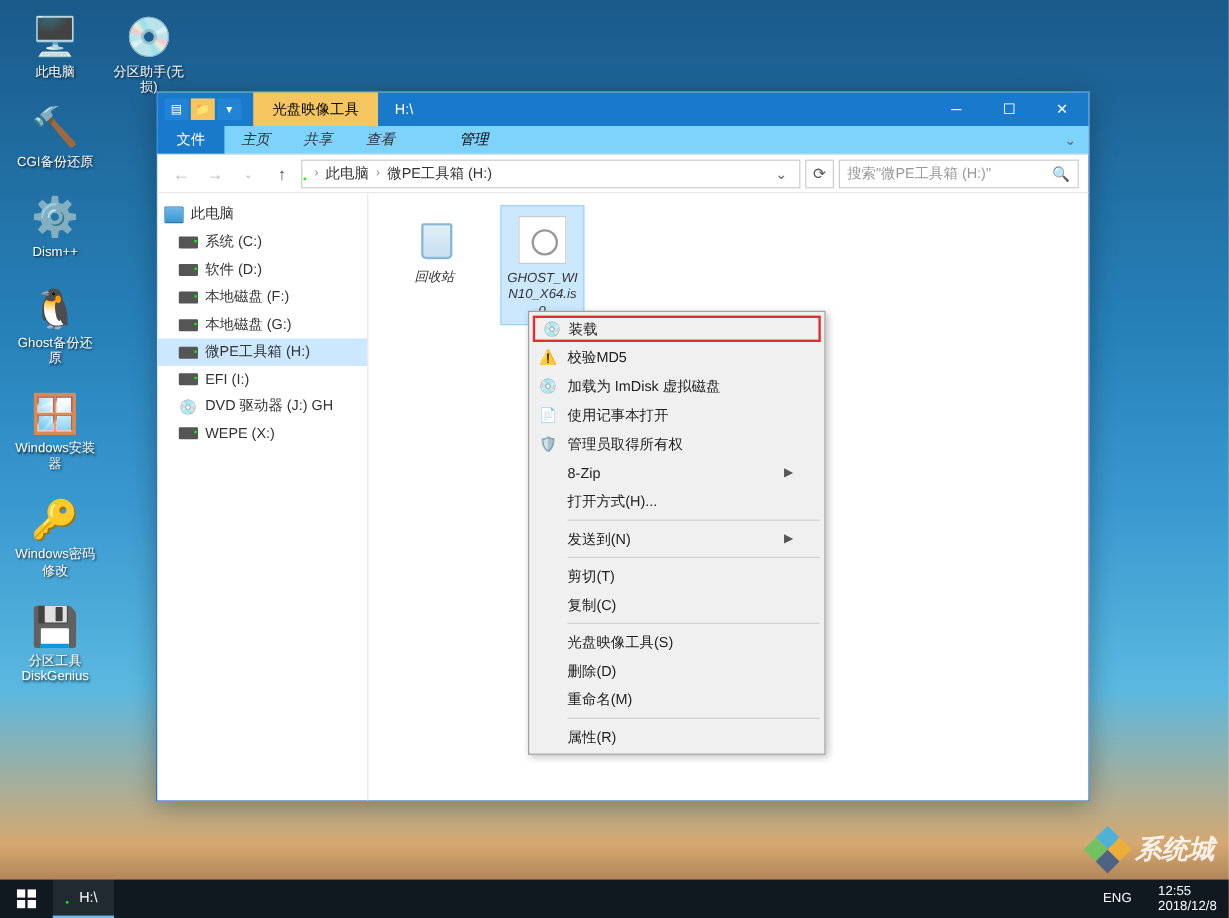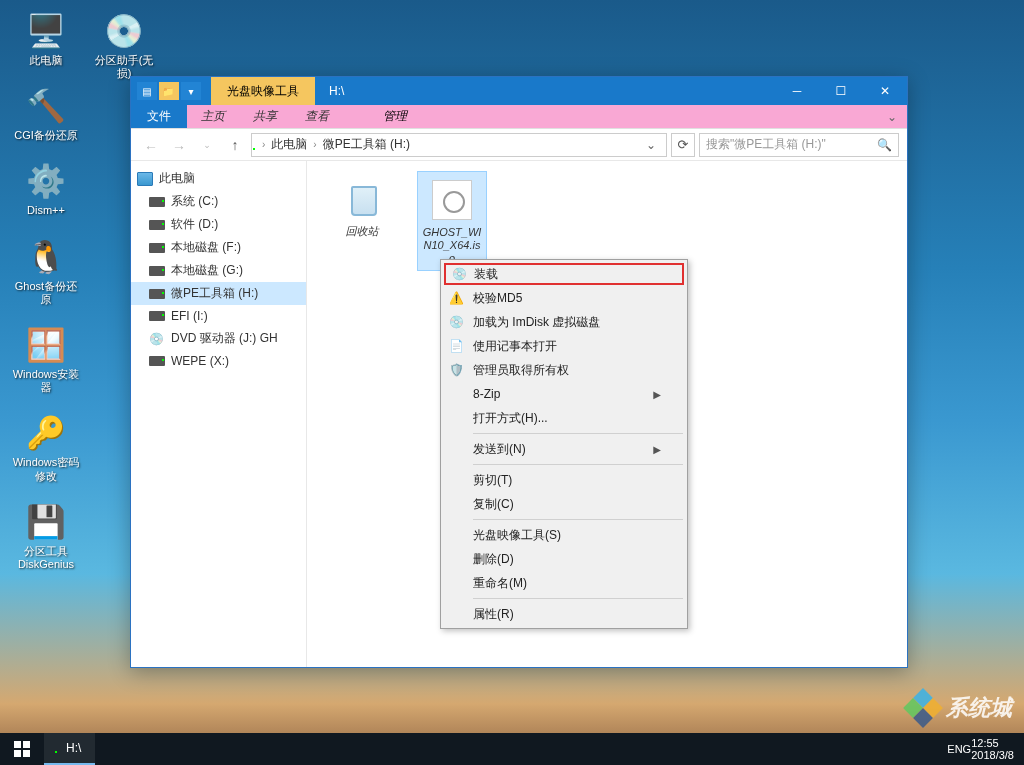--- a/index.html
+++ b/index.html
@@ -16,21 +16,21 @@
 .explorer { position: absolute; top: 76px; left: 130px; width: 778px; height: 592px; background: white; border: 1px solid #2b72c1; display: flex; flex-direction: column; box-shadow: 0 4px 20px rgba(0,0,0,0.3); }
 .titlebar { height: 28px; background: #1979ca; display: flex; align-items: center; color: white; font-size: 12px; }
 .titlebar-left { flex: 1; display: flex; align-items: center; padding-left: 6px; gap: 4px; }
 .qat { display: flex; gap: 2px; margin-right: 6px; }
 .qat-btn { width: 20px; height: 18px; background: #2284d4; display: flex; align-items: center; justify-content: center; font-size: 10px; }
 .tab-section { background: #f5c65f; height: 28px; display: flex; align-items: center; padding: 0 16px; color: #000; font-size: 12px; }
 .title-text { margin-left: 10px; }
 .win-controls { display: flex; }
 .win-btn { width: 44px; height: 28px; display: flex; align-items: center; justify-content: center; color: white; font-size: 12px; cursor: pointer; }
 
-.ribbon { height: 24px; background: #f9a8d4; border-bottom: 1px solid #e0e0e0; display: flex; align-items: stretch; font-size: 12px; }
+.ribbon { height: 24px; background: #7dd3fc; border-bottom: 1px solid #e0e0e0; display: flex; align-items: stretch; font-size: 12px; }
 .ribbon-file { background: #1979ca; color: white; padding: 0 16px; display: flex; align-items: center; }
 .ribbon-tab { padding: 0 14px; display: flex; align-items: center; cursor: pointer; color: #333; font-style: italic; }
 .ribbon-tab.context { color: #000; }
 .ribbon-expand { margin-left: auto; padding: 0 10px; display: flex; align-items: center; color: #666; }
 
 .nav-row { height: 32px; display: flex; align-items: center; padding: 4px 8px; gap: 4px; border-bottom: 1px solid #e8e8e8; }
 .nav-btn { width: 24px; height: 24px; display: flex; align-items: center; justify-content: center; color: #555; cursor: pointer; font-size: 14px; }
 .nav-btn.disabled { color: #bbb; }
 .breadcrumb { flex: 1; height: 24px; border: 1px solid #ccc; display: flex; align-items: center; padding: 0 4px; gap: 6px; font-size: 12px; color: #333; }
 .bc-sep { color: #888; font-size: 10px; }
@@ -64,21 +64,21 @@
 .ctx-item { height: 24px; display: flex; align-items: center; padding: 0 24px 0 30px; cursor: pointer; color: #222; position: relative; }
 .ctx-item.highlighted { border: 2px solid #e03030; margin: 1px; height: 22px; padding-left: 28px; }
 .ctx-icon { position: absolute; left: 6px; width: 16px; height: 16px; display: flex; align-items: center; justify-content: center; font-size: 12px; }
 .ctx-sep { height: 1px; background: #d0d0d0; margin: 3px 2px 3px 30px; }
 .ctx-arrow { margin-left: auto; color: #555; font-size: 10px; }
 
 
 .taskbar { position: absolute; bottom: 0; left: 0; right: 0; height: 32px; background: #101820; display: flex; align-items: stretch; }
 .start-btn { width: 44px; display: flex; align-items: center; justify-content: center; color: white; cursor: pointer; }
 .task-item { display: flex; align-items: center; padding: 0 14px; gap: 8px; color: white; font-size: 12px; background: rgba(255,255,255,0.08); border-bottom: 2px solid #76b9ed; }
-.tray { margin-left: auto; display: flex; align-items: center; gap: 0; padding: 0 10px; color: white; font-size: 11px; }
+.tray { margin-left: auto; display: flex; align-items: center; gap: 22px; padding: 0 10px; color: white; font-size: 11px; }
 .tray-clock { text-align: left; line-height: 1.1; }
 
 
 .watermark { position: absolute; bottom: 40px; right: 12px; display: flex; align-items: center; gap: 6px; color: white; font-size: 22px; font-style: italic; font-weight: bold; opacity: 0.85; }
 .watermark .logo { width: 34px; height: 34px; position: relative; }
 .watermark .logo span { position: absolute; width: 14px; height: 14px; transform: rotate(45deg); }
 .watermark .logo .d1 { background: #3ab3e8; top: 0; left: 10px; }
 .watermark .logo .d2 { background: #60c860; top: 10px; left: 0; }
 .watermark .logo .d3 { background: #f0b030; top: 10px; left: 20px; }
 .watermark .logo .d4 { background: #3a5a8a; top: 20px; left: 10px; }
@@ -326,16 +326,16 @@
       </svg>
   </div>
   <div class="task-item">
     <span><span class="drive-icon" style="background:#aaa;"></span></span>
     <span>H:\</span>
   </div>
   <div class="tray">
     <span>ENG</span>
     <div class="tray-clock">
       <div>12:55</div>
-      <div>2018/3/8</div>
+      <div>2018/12/8</div>
     </div>
   </div>
 </div>
 
 </body></html>

